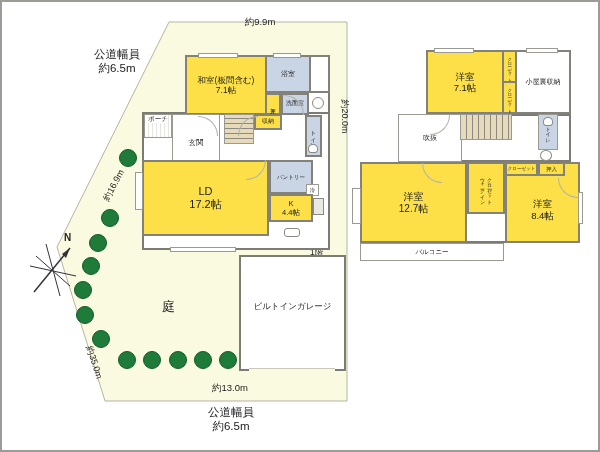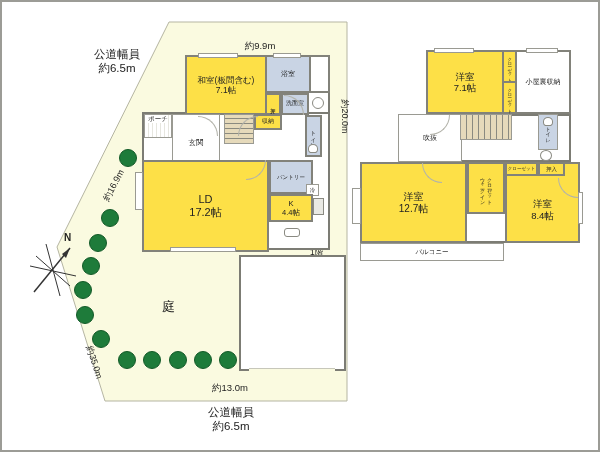--- a/index.html
+++ b/index.html
@@ -68,21 +68,21 @@
   <div class="tree" style="left:217px;top:349px;"></div>
 
   <div class="roadlbl" style="left:80px;top:45px;width:70px;">
     <span class="nm">公道幅員</span>
     <span class="nm">約6.5m</span>
   </div>
   <div class="roadlbl" style="left:194px;top:403px;width:70px;">
     <span class="nm">公道幅員</span>
     <span class="nm">約6.5m</span>
   </div>
-  <div class="dim" style="left:230px;top:38px;width:56px;">約9.9m</div>
+  <div class="dim" style="left:230px;top:14px;width:56px;">約9.9m</div>
   <div class="dim" style="left:200px;top:380px;width:56px;">約13.0m</div>
   <div class="dim" style="left:318px;top:108px;width:48px;transform:rotate(90deg);font-size:9px;">約20.0m</div>
   <div class="dim" style="left:86px;top:177px;width:52px;transform:rotate(-62deg);font-size:9px;">約16.9m</div>
   <div class="dim" style="left:66px;top:354px;width:52px;transform:rotate(72deg);font-size:9px;">約35.0m</div>
   <div class="abs" style="left:160px;top:296px;font-size:13px;">庭</div>
   <div class="abs" style="left:308px;top:245px;font-size:8.5px;">1階</div>
 
   <div class="base" style="left:183px;top:53px;width:145px;height:60px;"></div>
   <div class="base" style="left:140px;top:110px;width:188px;height:138px;"></div>
 
@@ -113,21 +113,21 @@
     <span class="lbl" style="font-size:6.5px;background:#fff;">ポーチ</span>
   </div>
   <div class="room white thin" style="left:170px;top:112px;width:48px;height:56px;">
     <span class="lbl" style="font-size:7.5px;">玄関</span>
   </div>
   <div class="room stairs-h thin" style="left:222px;top:112px;width:30px;height:30px;"></div>
   <div class="room tan" style="left:252px;top:112px;width:28px;height:16px;">
     <span class="lbl" style="font-size:6px;">収納</span>
   </div>
 
-  <div class="room tan" style="left:140px;top:158px;width:127px;height:92px;">
+  <div class="room tan" style="left:140px;top:158px;width:127px;height:76px;">
     <div class="lbl" style="font-size:11px;">
       <span class="nm">LD</span>
       <span class="sz">17.2帖</span>
     </div>
   </div>
   <div class="room blue" style="left:267px;top:158px;width:44px;height:34px;">
     <span class="lbl" style="font-size:5.5px;">パントリー</span>
   </div>
   <div class="room white thin" style="left:304px;top:182px;width:13px;height:12px;">
     <span class="lbl" style="font-size:5.5px;">冷</span>
@@ -136,20 +136,21 @@
     <div class="lbl" style="font-size:7.5px;">
       <span class="nm">K</span>
       <span class="sz">4.4帖</span>
     </div>
   </div>
   <div class="fixture" style="left:311px;top:196px;width:11px;height:17px;background:#e9e9e4;"></div>
   <div class="fixture" style="left:282px;top:226px;width:16px;height:9px;border-radius:3px;"></div>
 
   <div class="base" style="left:237px;top:253px;width:107px;height:116px;">
     <div class="lbl" style="position:absolute;left:0;right:0;top:44px;text-align:center;font-size:8.5px;line-height:11px;">
+      <span class="nm">ビルトインガレージ</span>
     </div>
   </div>
   <div class="abs" style="left:247px;top:366px;width:86px;height:4px;background:#fafae0;border-top:1px solid #c7c7ba;"></div>
 
   <div class="win" style="left:196px;top:51px;width:40px;height:5px;"></div>
   <div class="win" style="left:271px;top:51px;width:28px;height:5px;"></div>
   <div class="win" style="left:133px;top:170px;width:8px;height:38px;"></div>
   <div class="win" style="left:168px;top:245px;width:66px;height:5px;"></div>
 
   <div class="arc" style="left:196px;top:114px;transform:rotate(90deg);"></div>

